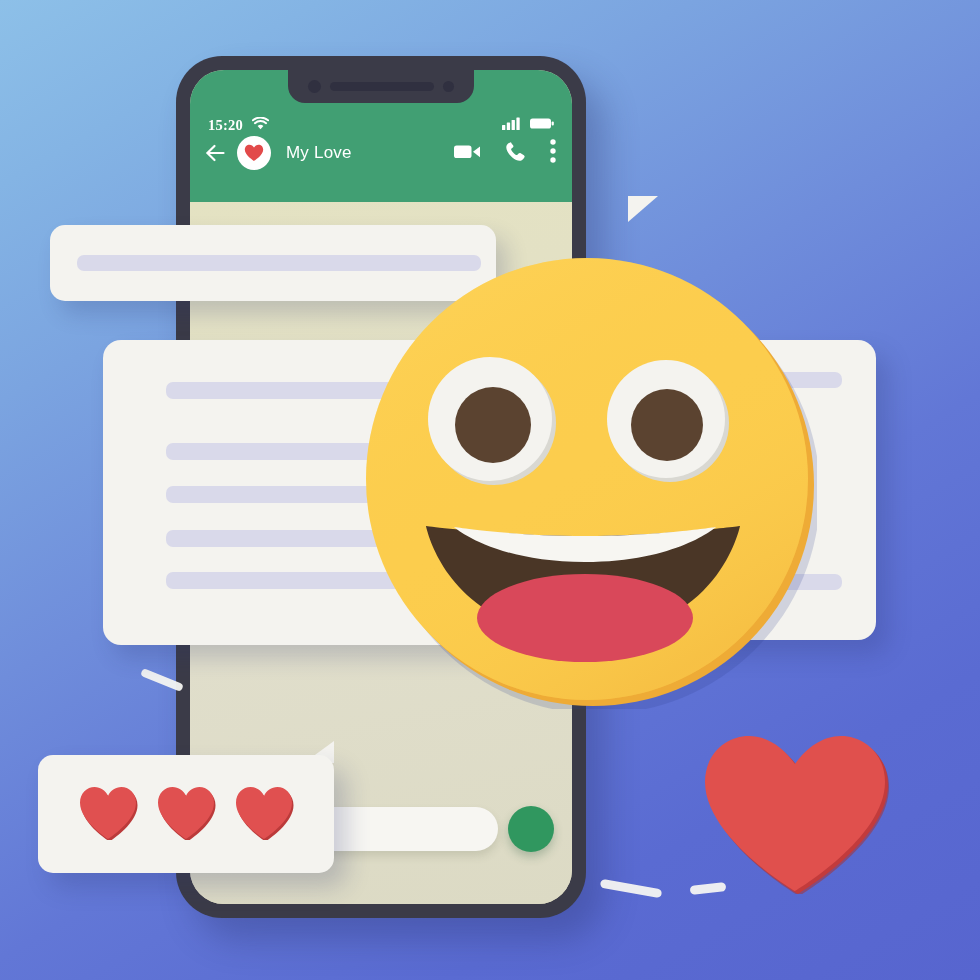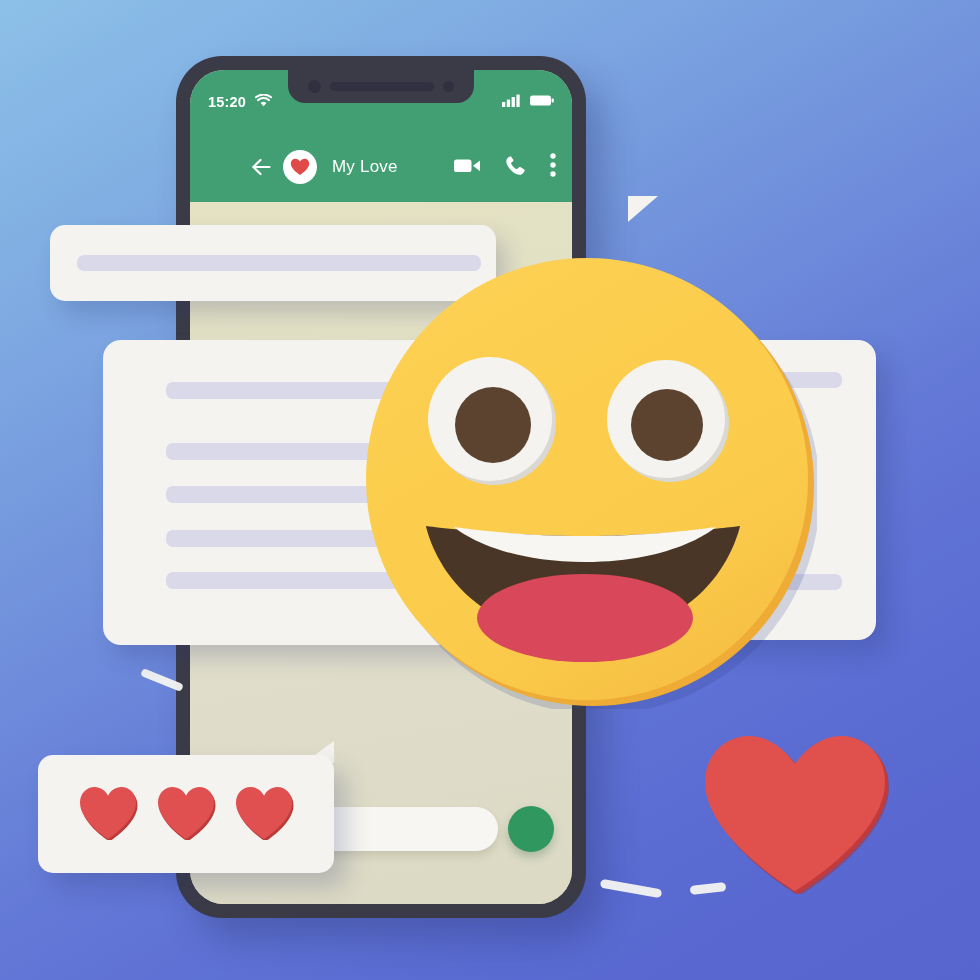--- a/index.html
+++ b/index.html
@@ -50,28 +50,29 @@
   }
   
   #topbar {
     position: absolute;
     left: 0; top: 0; right: 0;
     height: 132px;
     background: #419f73;
   }
   #statusbar {
     position: absolute;
-    left: 0; top: 0; right: 0;
+    left: 0; top: 12px; right: 0;
     height: 52px;
     display: flex;
-    align-items: center;
+    align-items: flex-end;
     justify-content: space-between;
     padding: 0 18px;
     box-sizing: border-box;
     color: #ffffff;
+    font-family: Liberation Serif, serif;
   }
   .sb-left, .sb-right {
     display: flex;
     align-items: center;
     gap: 9px;
   }
   #clock {
     font-size: 14.5px;
     font-weight: bold;
     letter-spacing: 0.2px;
@@ -110,28 +111,27 @@
   }
   #notch-cam-r {
     width: 11px; height: 11px;
     border-radius: 50%;
     background: #303040;
   }
 
   
   #chat-header {
     position: absolute;
-    left: 0; top: 57px; right: 0;
+    left: 0; top: 43px; right: 0;
     height: 80px;
     display: flex;
     align-items: center;
     padding: 0 16px 0 14px;
     box-sizing: border-box;
     gap: 11px;
-    margin-left: 46px;
   }
   #back-arrow { width: 22px; height: 22px; flex: 0 0 auto; }
   #avatar {
     width: 34px; height: 34px;
     border-radius: 50%;
     background: #ffffff;
     display: flex;
     align-items: center;
     justify-content: center;
     flex: 0 0 auto;

